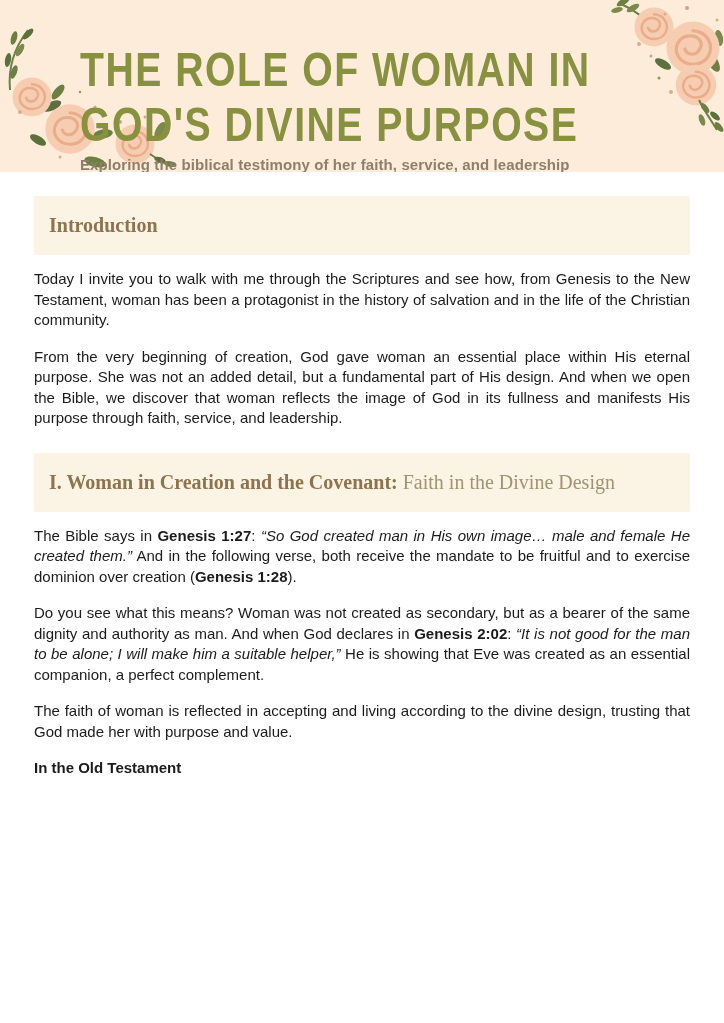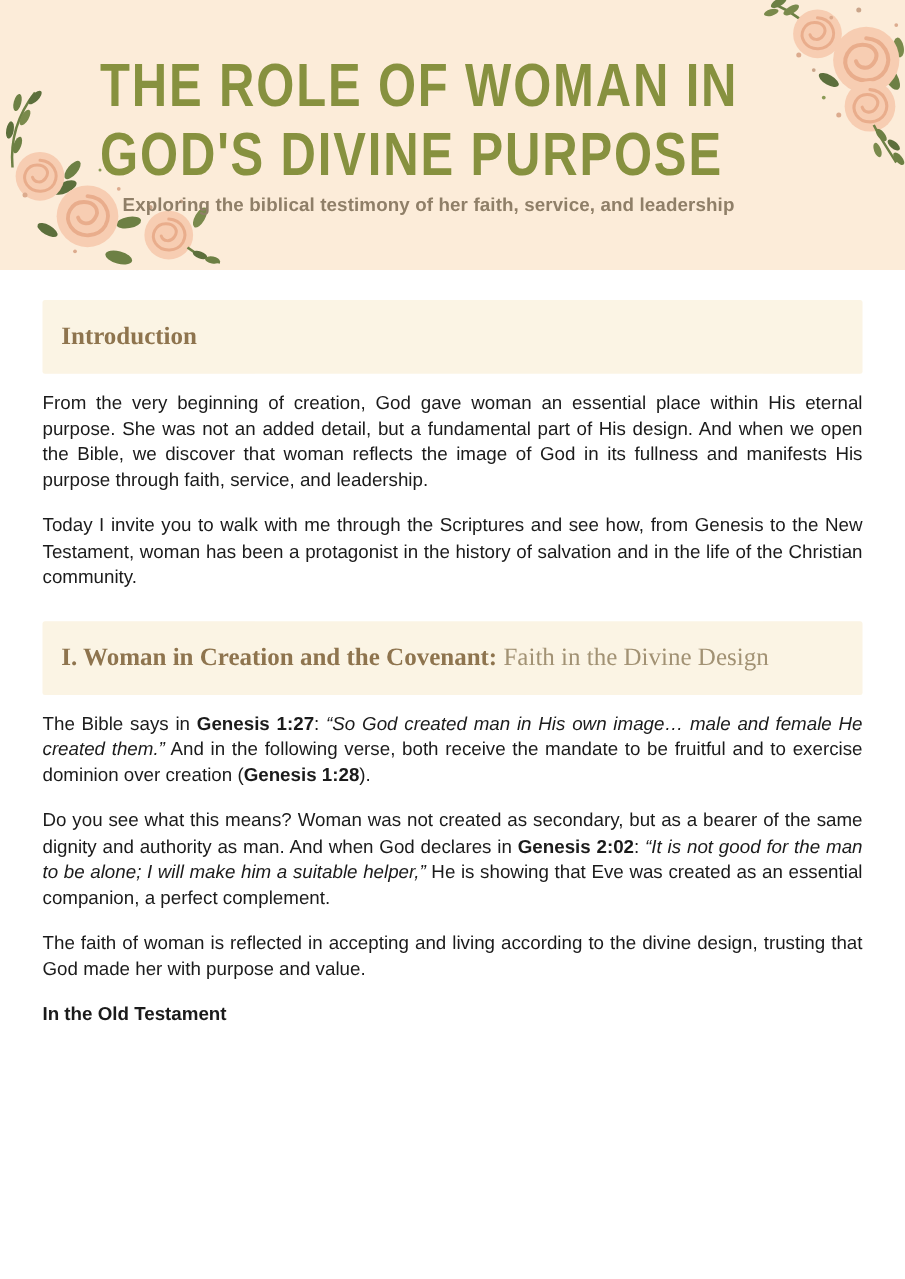--- a/index.html
+++ b/index.html
@@ -2,33 +2,33 @@
 <html><head>
 <meta charset="utf-8">
 <style>
   html,body{margin:0;padding:0;background:#ffffff;}
   .page{
     width:724px;height:1023px;background:#ffffff;position:relative;
     overflow:hidden;font-family:"Liberation Sans",sans-serif;
   }
   
   .banner{
-    position:relative;width:724px;height:216px;background:#fcecd9;overflow:hidden;
+    position:relative;width:724px;height:172px;background:#fcecd9;overflow:hidden;
   }
   .title-block{
     position:absolute;left:80px;top:42px;
     transform:scale(0.98,1.22);transform-origin:0 0;
   }
   .title-block h1{
     margin:0;font-family:"Liberation Sans",sans-serif;font-weight:700;
     font-size:40px;line-height:45px;letter-spacing:1.5px;color:#87913f;
     white-space:nowrap;
   }
   .subtitle{
-    position:absolute;left:98px;top:156px;
+    position:absolute;left:80px;top:156px;
     font-weight:700;font-size:15px;letter-spacing:0.1px;color:#8f7f68;
     white-space:nowrap;
   }
   .decor{position:absolute;pointer-events:none;}
   .decor.top-right{top:0;right:0;}
   .decor.bottom-left{bottom:0;left:0;}
   
   main{padding:0 34px;}
   .band{
     background:#fbf4e4;border-radius:2px;
@@ -120,22 +120,22 @@
         <span style="display:block;">GOD'S DIVINE PURPOSE</span>
       </h1>
     </div>
     <div class="subtitle">Exploring the biblical testimony of her faith, service, and leadership</div>
   </header>
 
   <main>
       <section class="band">
         <h2><span class="h-bold">Introduction</span></h2>
       </section>
+      <p><span>Today I invite you to walk with me through the Scriptures and see how, from Genesis to the New Testament, woman has been a protagonist in the history of salvation and in the life of the Christian community.</span></p>
       <p><span>From the very beginning of creation, God gave woman an essential place within His eternal purpose. She was not an added detail, but a fundamental part of His design. And when we open the Bible, we discover that woman reflects the image of God in its fullness and manifests His purpose through faith, service, and leadership.</span></p>
-      <p><span>Today I invite you to walk with me through the Scriptures and see how, from Genesis to the New Testament, woman has been a protagonist in the history of salvation and in the life of the Christian community.</span></p>
       <section class="band">
         <h2><span class="h-bold">I. Woman in Creation and the Covenant:</span><span class="h-light"> Faith in the Divine Design</span></h2>
       </section>
       <p><span>The Bible says in </span><b>Genesis 1:27</b><span>: </span><i>“So God created man in His own image… male and female He created them.”</i><span> And in the following verse, both receive the mandate to be fruitful and to exercise dominion over creation (</span><b>Genesis 1:28</b><span>).</span></p>
       <p><span>Do you see what this means? Woman was not created as secondary, but as a bearer of the same dignity and authority as man. And when God declares in </span><b>Genesis 2:02</b><span>: </span><i>“It is not good for the man to be alone; I will make him a suitable helper,”</i><span> He is showing that Eve was created as an essential companion, a perfect complement.</span></p>
       <p><span>The faith of woman is reflected in accepting and living according to the divine design, trusting that God made her with purpose and value.</span></p>
       <p class="p-bold"><b>In the Old Testament</b></p>
     </main>
 
 </div>

